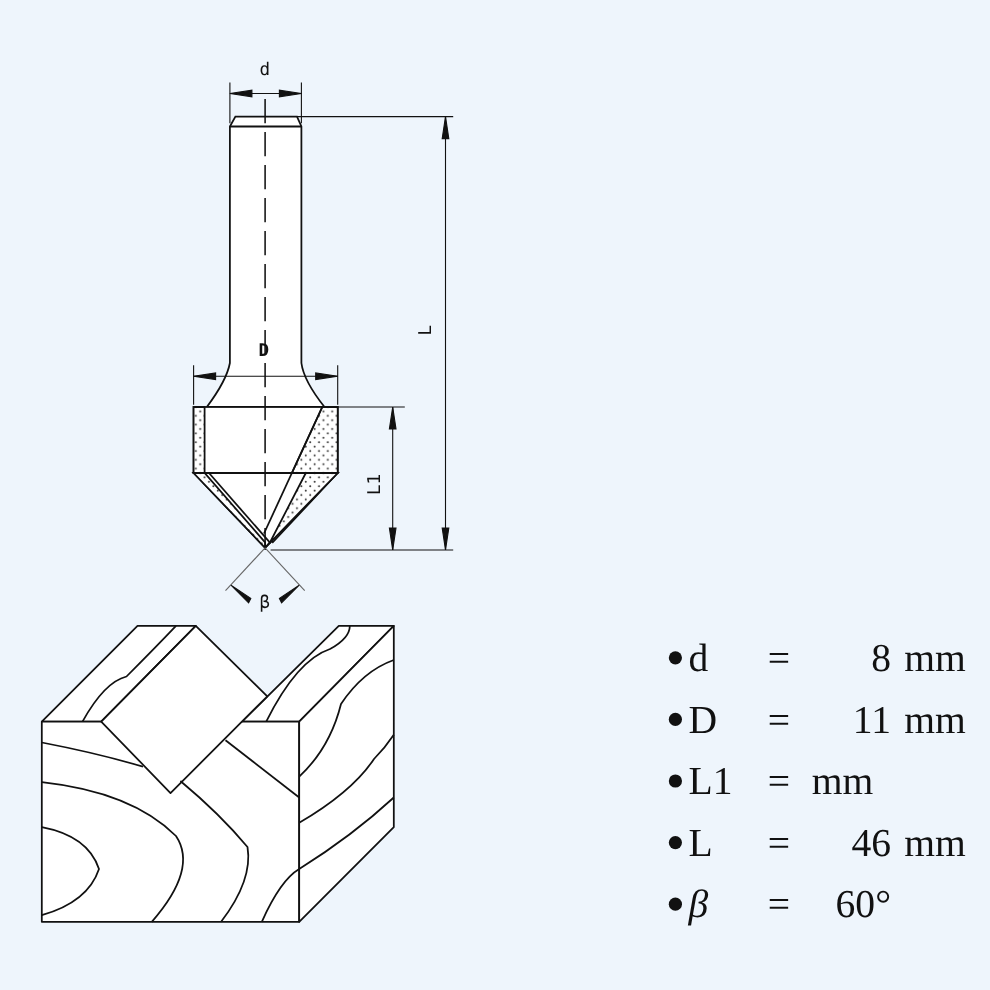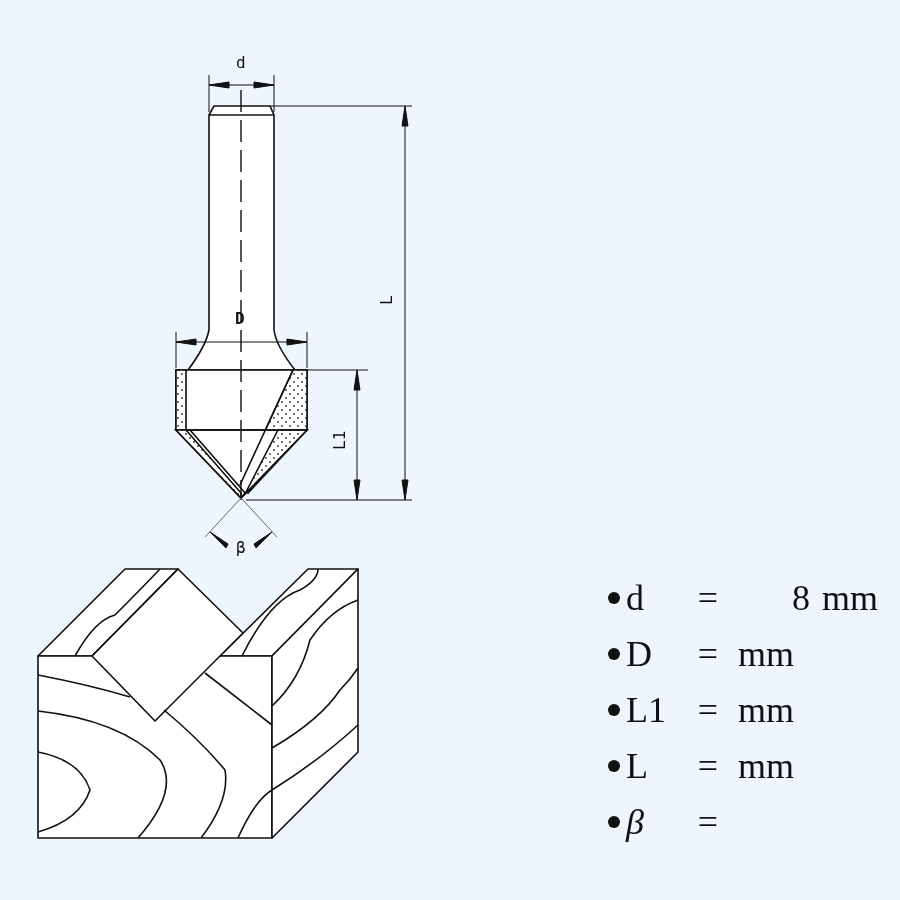--- a/index.html
+++ b/index.html
@@ -119,33 +119,36 @@
     <span class="bullet"></span>
     <span class="sym">d</span>
     <span class="eq">=</span>
     <span class="val">8</span>
     <span class="unit">mm</span>
   </div>
   <div class="spec-row">
     <span class="bullet"></span>
     <span class="sym">D</span>
     <span class="eq">=</span>
+    <span class="val">11</span>
     <span class="unit">mm</span>
   </div>
   <div class="spec-row">
     <span class="bullet"></span>
     <span class="sym">L1</span>
     <span class="eq">=</span>
     <span class="unit">mm</span>
   </div>
   <div class="spec-row">
     <span class="bullet"></span>
     <span class="sym">L</span>
     <span class="eq">=</span>
+    <span class="val">46</span>
     <span class="unit">mm</span>
   </div>
   <div class="spec-row">
     <span class="bullet"></span>
     <span class="sym greek">β</span>
     <span class="eq">=</span>
+    <span class="val">60°</span>
     <span class="unit"></span>
   </div>
 </div>
 
 </body></html>

